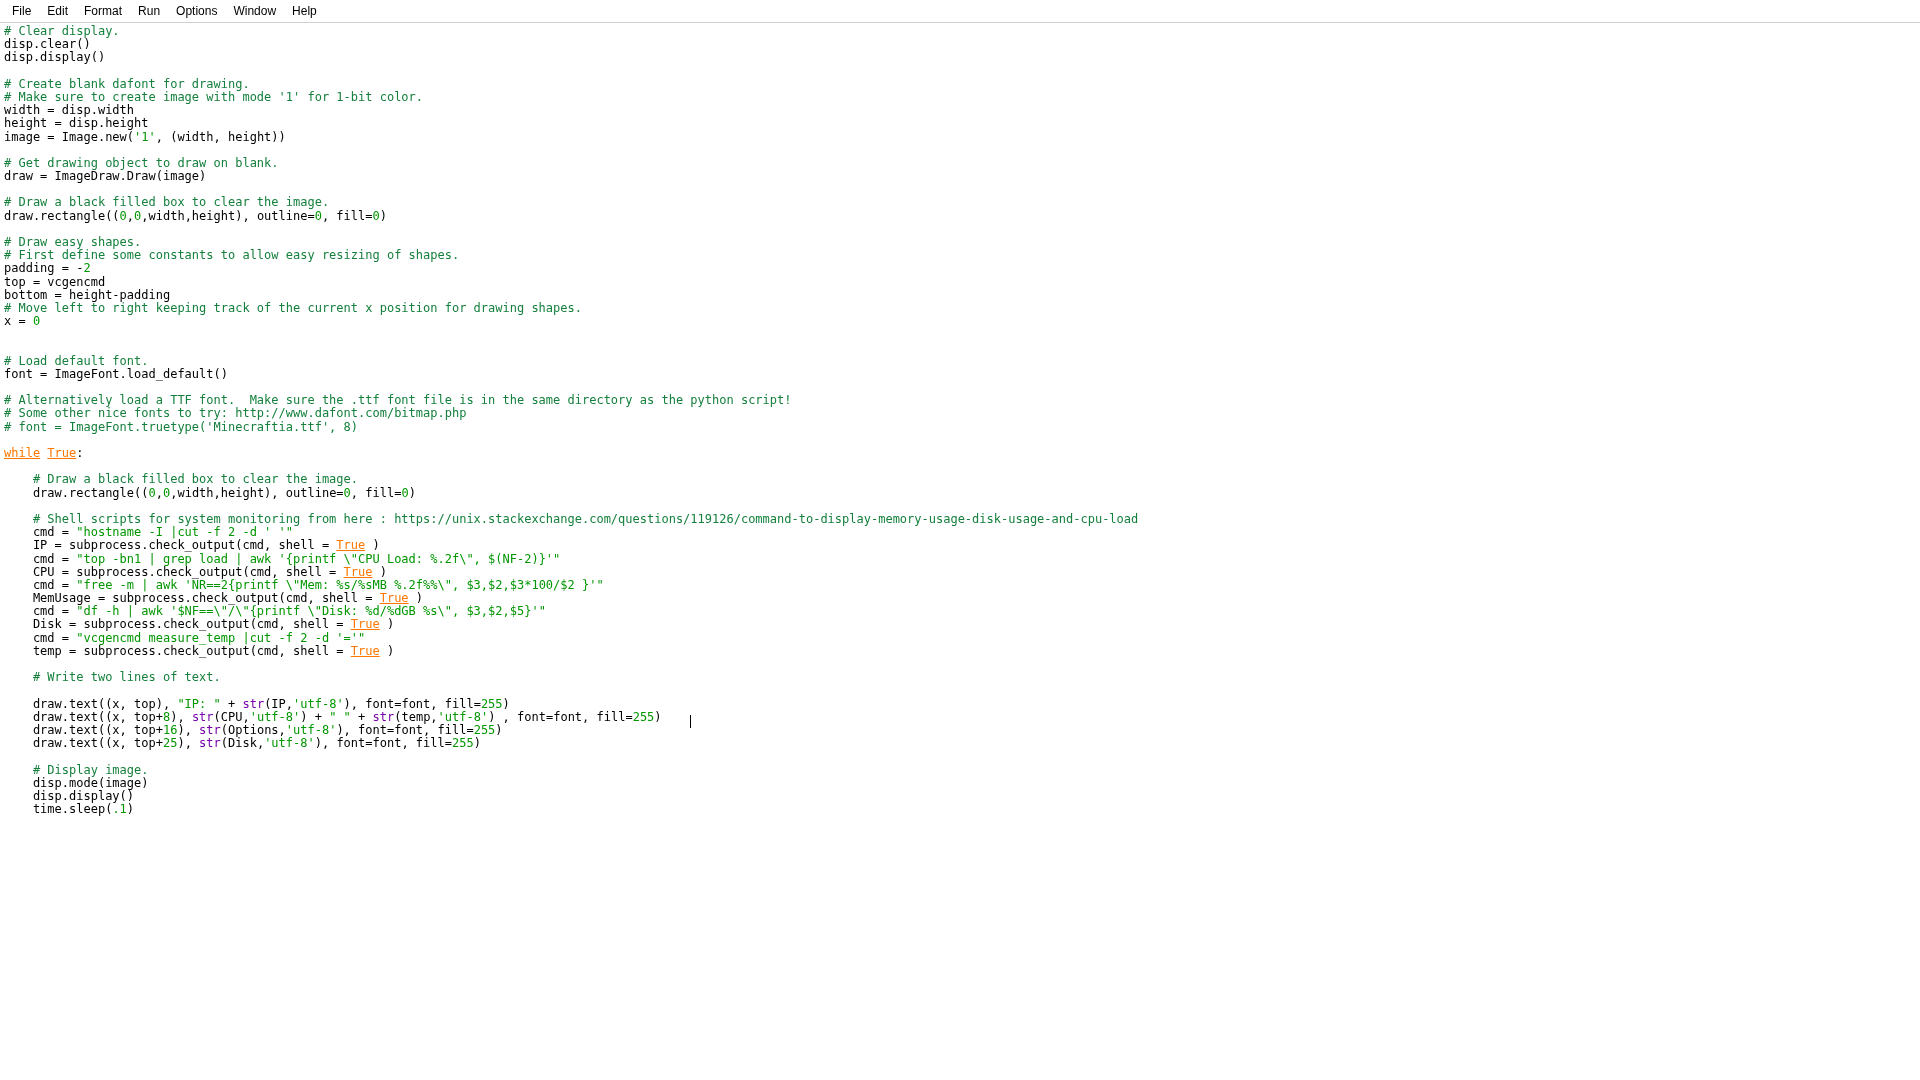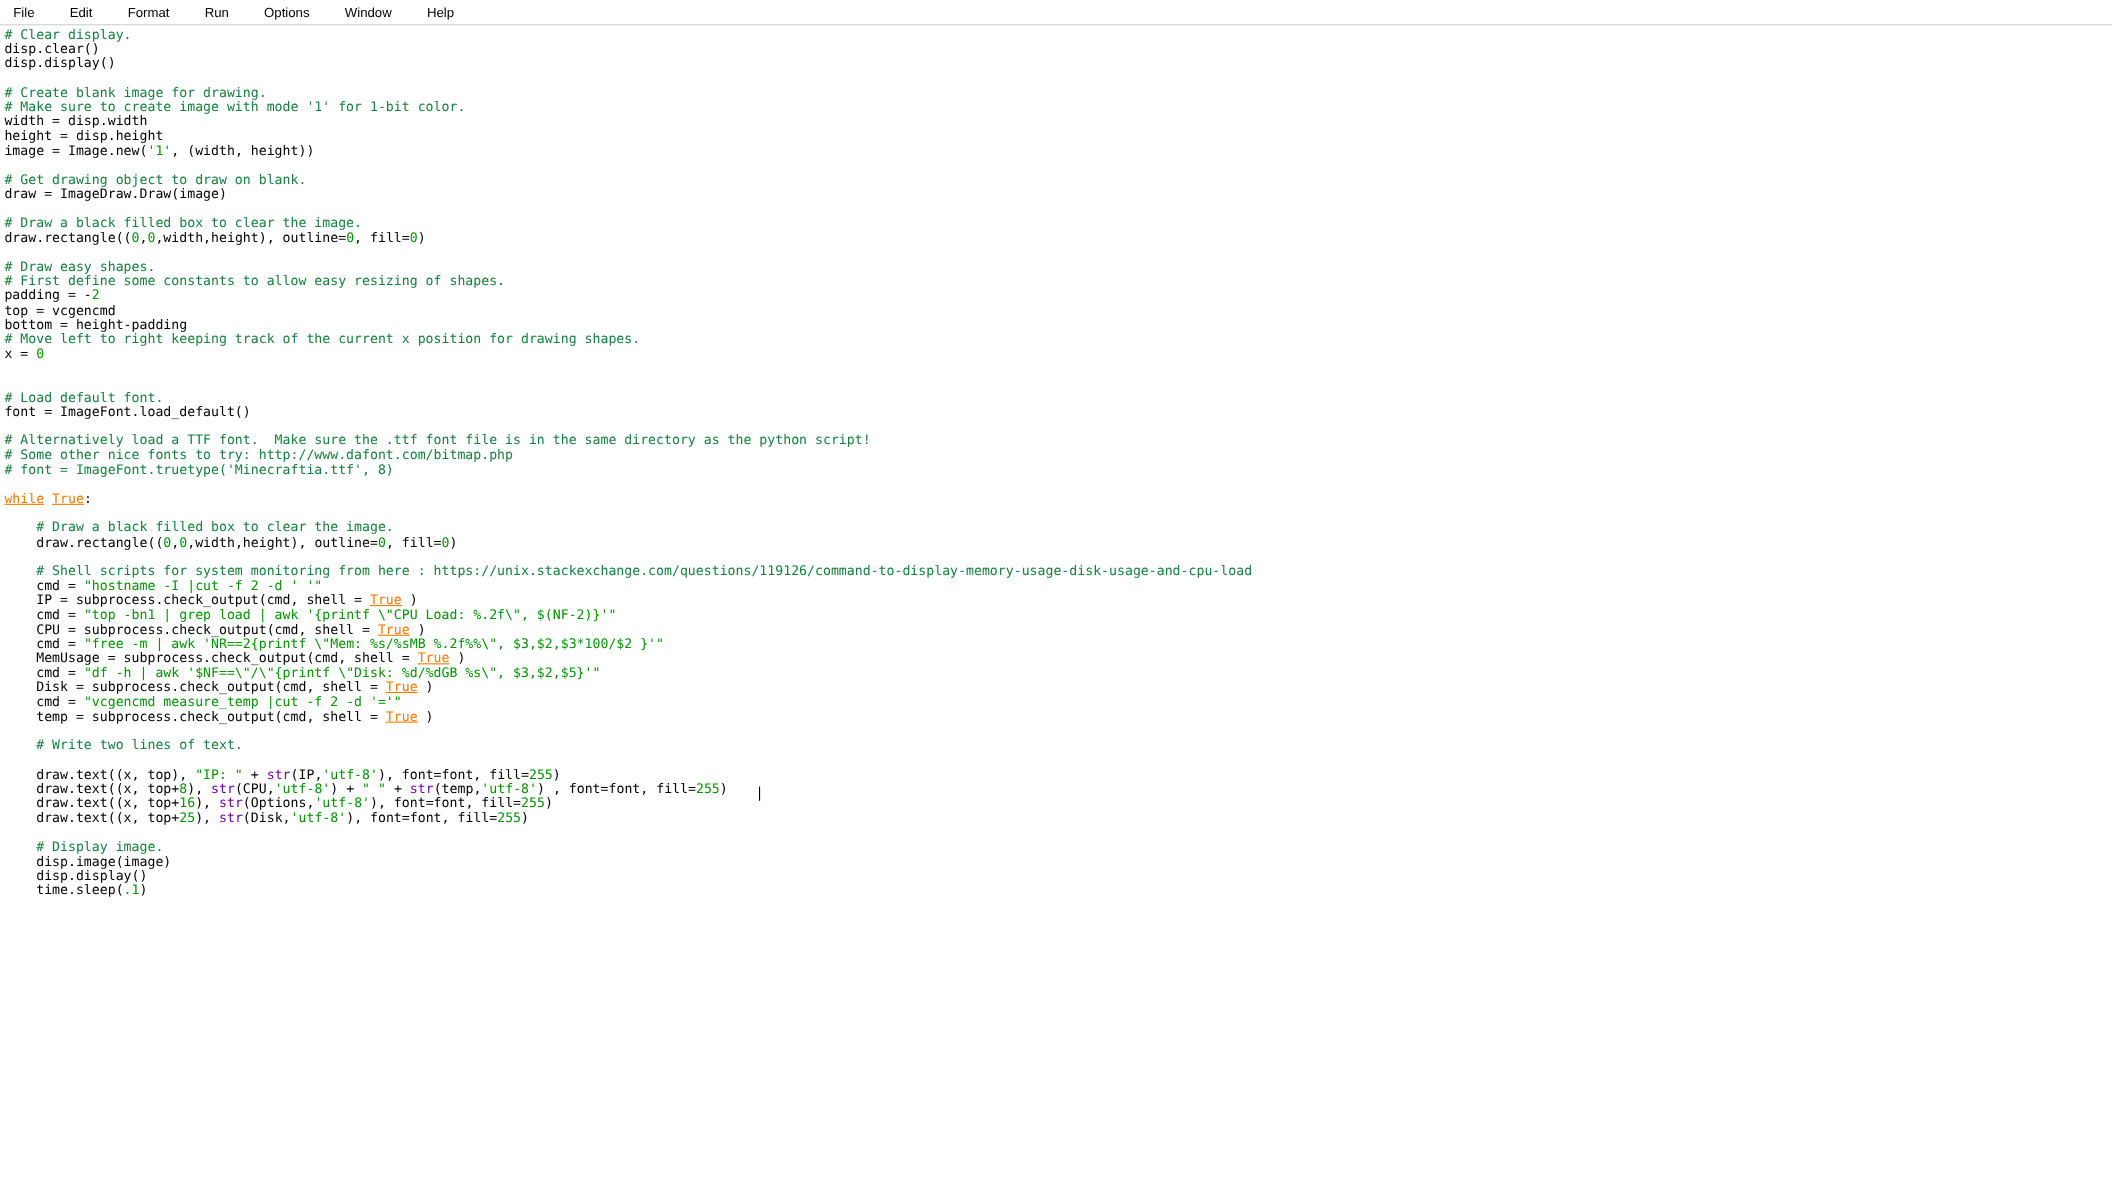--- a/index.html
+++ b/index.html
@@ -9,21 +9,21 @@
     background: #ffffff;
     color: #000000;
   }
   .menubar {
     background: #ffffff;
     border-bottom: 1px solid #d0d0d0;
     padding: 2px 4px;
     font-family: -apple-system, BlinkMacSystemFont, "Segoe UI", sans-serif;
     font-size: 12px;
     display: flex;
-    gap: 16px;
+    gap: 0;
     align-items: center;
   }
   .menubar-item {
     padding: 2px 8px;
     cursor: pointer;
   }
   .editor {
     padding: 2px 4px;
     white-space: pre;
     line-height: 1.1;
@@ -51,21 +51,21 @@
   <div class="menubar-item">Run</div>
   <div class="menubar-item">Options</div>
   <div class="menubar-item">Window</div>
   <div class="menubar-item">Help</div>
 </div>
 
 <div class="editor"><span class="comment"># Clear display.</span>
 <span>disp.clear()</span>
 <span>disp.display()</span>
 
-<span class="comment"># Create blank image for drawing.</span>
+<span class="comment"># Create blank dafont for drawing.</span>
 <span class="comment"># Make sure to create image with mode '1' for 1-bit color.</span>
 <span>width = disp.width</span>
 <span>height = disp.height</span>
 <span><span>image = Image.new(</span><span class="string">'1'</span><span>, (width, height))</span></span>
 
 <span class="comment"># Get drawing object to draw on blank.</span>
 <span>draw = ImageDraw.Draw(image)</span>
 
 <span class="comment"># Draw a black filled box to clear the image.</span>
 <span><span>draw.rectangle((</span><span class="string">0</span><span>,</span><span class="string">0</span><span>,width,height), outline=</span><span class="string">0</span><span>, fill=</span><span class="string">0</span><span>)</span></span>
@@ -104,16 +104,16 @@
 <span><span>    temp = subprocess.check_output(cmd, shell = </span><span class="keyword">True</span><span> )</span></span>
 
 <span class="comment">    # Write two lines of text.</span>
 
 <span><span>    draw.text((x, top), </span><span class="string">"IP: "</span><span> + </span><span class="builtin">str</span><span>(IP,</span><span class="string">'utf-8'</span><span>), font=font, fill=</span><span class="string">255</span><span>)</span></span>
 <span><span>    draw.text((x, top+</span><span class="string">8</span><span>), </span><span class="builtin">str</span><span>(CPU,</span><span class="string">'utf-8'</span><span>) + </span><span class="string">" "</span><span> + </span><span class="builtin">str</span><span>(temp,</span><span class="string">'utf-8'</span><span>) , font=font, fill=</span><span class="string">255</span><span>)</span></span>
 <span><span>    draw.text((x, top+</span><span class="string">16</span><span>), </span><span class="builtin">str</span><span>(Options,</span><span class="string">'utf-8'</span><span>), font=font, fill=</span><span class="string">255</span><span>)</span></span>
 <span><span>    draw.text((x, top+</span><span class="string">25</span><span>), </span><span class="builtin">str</span><span>(Disk,</span><span class="string">'utf-8'</span><span>), font=font, fill=</span><span class="string">255</span><span>)</span></span>
 
 <span class="comment">    # Display image.</span>
-<span>    disp.image(image)</span>
+<span>    disp.mode(image)</span>
 <span>    disp.display()</span>
 <span><span>    time.sleep(</span><span class="string">.1</span><span>)</span></span>
 <span class="cursor-caret" style="left:690px; top:692px;"></span></div>
 
 </body></html>

